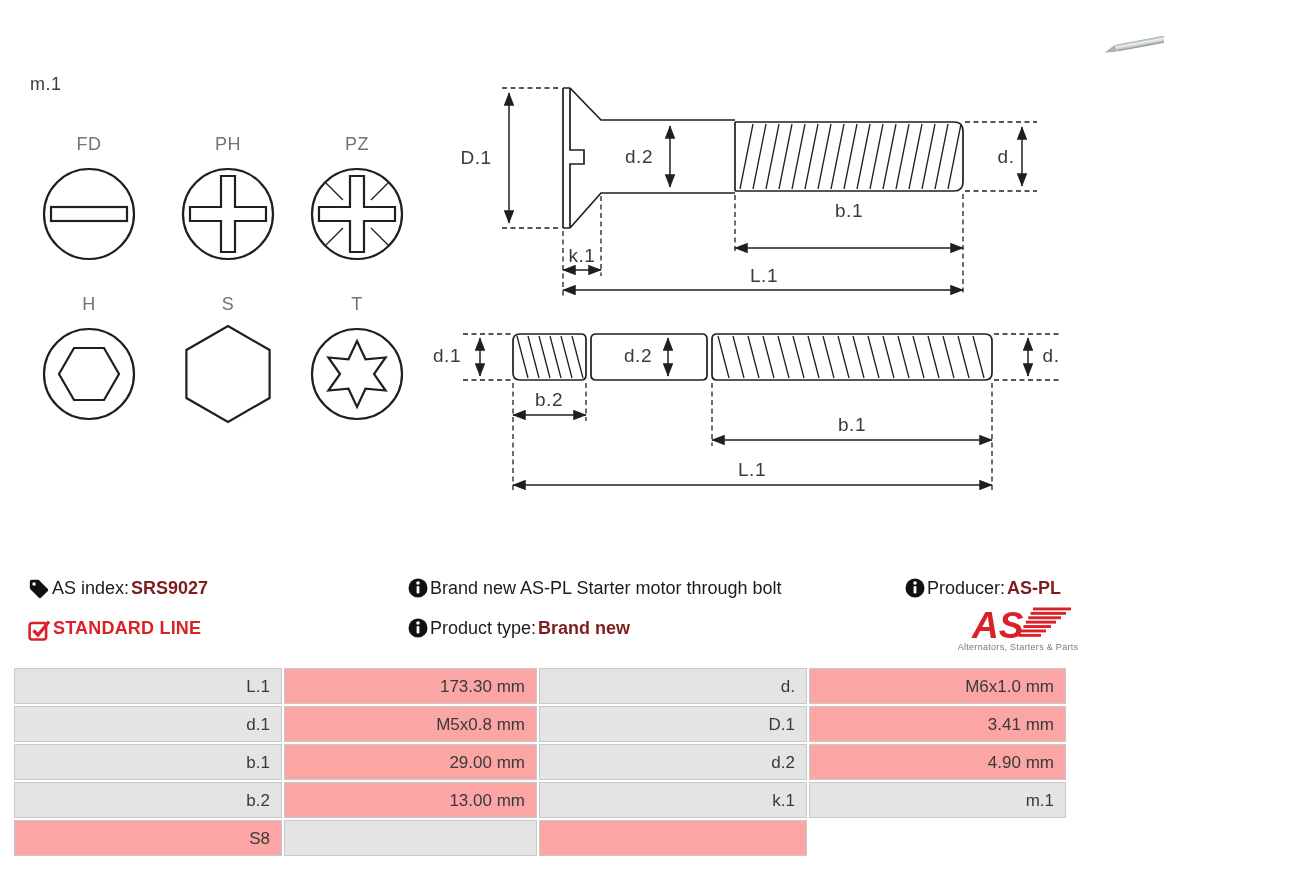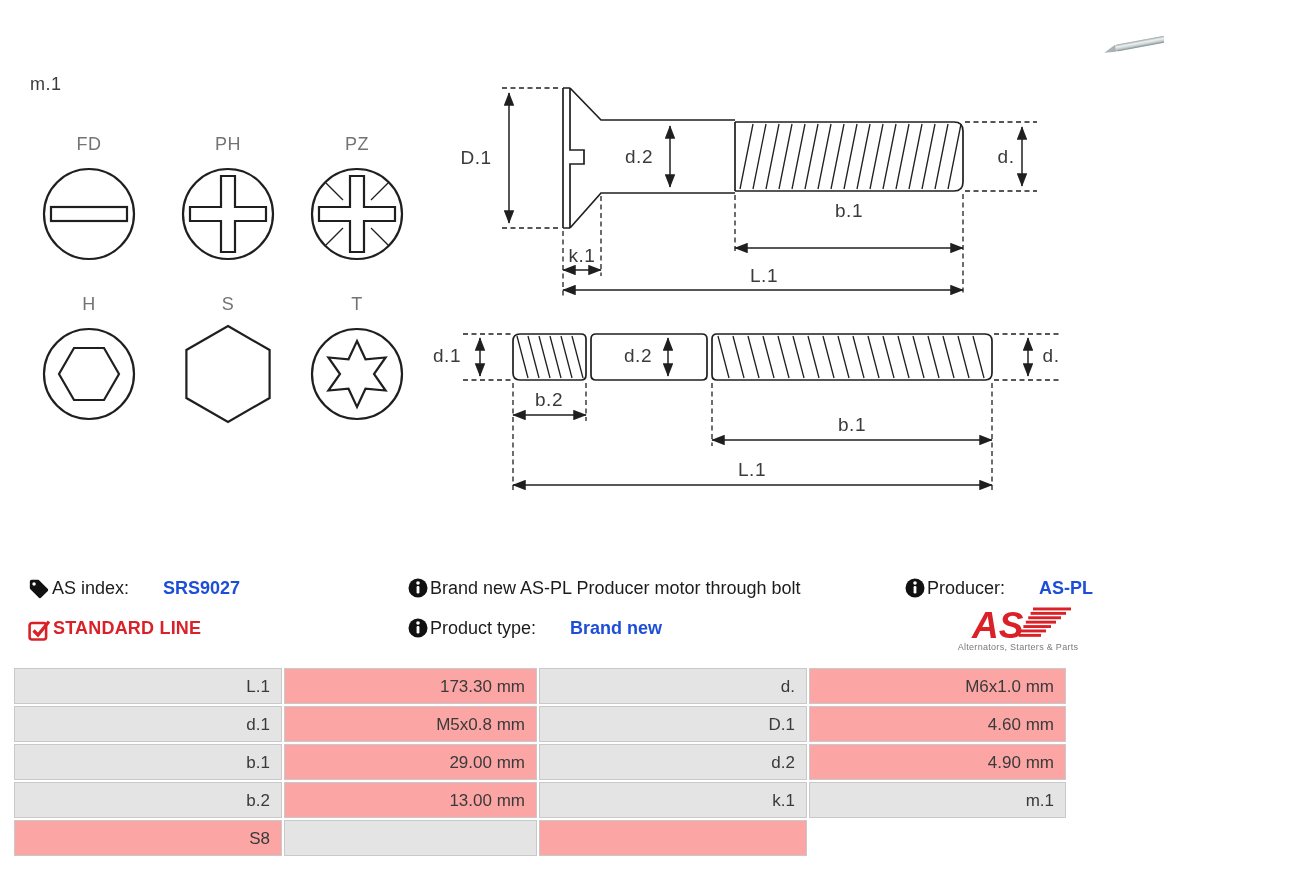--- a/index.html
+++ b/index.html
@@ -6,21 +6,21 @@
   .canvas{position:relative;width:1164px;height:870px;background:#fff;overflow:hidden;
           font-family:"Liberation Sans",sans-serif;color:#1c1c1c;}
   .abs{position:absolute;}
   .m1{left:30px;top:74px;font-size:18px;color:#3b3b3b;letter-spacing:.5px;}
   .drive{width:110px;text-align:center;color:#737373;}
   .drive .code{font-size:18px;letter-spacing:.6px;height:22px;margin-bottom:8px;}
   .drive svg{display:block;margin:0 auto;}
   svg text{font-family:"Liberation Sans",sans-serif;}
   .diag{position:absolute;}
   .ii{position:absolute;display:flex;align-items:flex-start;gap:2px;font-size:18px;white-space:nowrap;}
-  .ii .b{font-weight:bold;color:#1d4ed8;margin-left:32px;}
+  .ii .b{font-weight:bold;color:#7f1d1d;}
   .ii.redline{color:#da2128;font-weight:bold;letter-spacing:.2px;}
   .spec{position:absolute;left:14px;top:668px;display:grid;
         grid-template-columns:268px 253px 268px 257px;gap:2px;
         font-size:17px;color:#3a3a3a;}
   .spec>div{height:36px;line-height:36px;text-align:right;padding-right:11px;
         border:1px solid #c9c9c9;background:#fca5a5;box-sizing:border-box;}
   .spec>div.lbl{background:#e4e4e4;}
 </style>
 </head>
 <body>
@@ -243,21 +243,21 @@
     </svg>
     <span>STANDARD LINE</span>
   </div>
 
   <div class="ii" style="left:408px;top:578px">
     <svg width="20" height="20" viewBox="0 0 20 20">
       <circle cx="10" cy="10" r="9.5" fill="#111"></circle>
       <circle cx="10" cy="5" r="1.8" fill="#fff"></circle>
       <rect x="8.6" y="8" width="2.8" height="7.5" rx="1.2" fill="#fff"></rect>
     </svg>
-    <span>Brand new AS-PL Producer motor through bolt</span>
+    <span>Brand new AS-PL Starter motor through bolt</span>
   </div>
 
   <div class="ii" style="left:408px;top:618px">
     <svg width="20" height="20" viewBox="0 0 20 20">
       <circle cx="10" cy="10" r="9.5" fill="#111"></circle>
       <circle cx="10" cy="5" r="1.8" fill="#fff"></circle>
       <rect x="8.6" y="8" width="2.8" height="7.5" rx="1.2" fill="#fff"></rect>
     </svg>
     <span>Product type:</span>
     <span class="b">Brand new</span>
@@ -289,21 +289,21 @@
 
   <div class="spec">
     <div class="lbl">L.1</div>
     <div class="val">173.30 mm</div>
     <div class="lbl">d.</div>
     <div class="val">M6x1.0 mm</div>
 
     <div class="lbl">d.1</div>
     <div class="val">M5x0.8 mm</div>
     <div class="lbl">D.1</div>
-    <div class="val">4.60 mm</div>
+    <div class="val">3.41 mm</div>
 
     <div class="lbl">b.1</div>
     <div class="val">29.00 mm</div>
     <div class="lbl">d.2</div>
     <div class="val">4.90 mm</div>
 
     <div class="lbl">b.2</div>
     <div class="val">13.00 mm</div>
     <div class="lbl">k.1</div>
 

